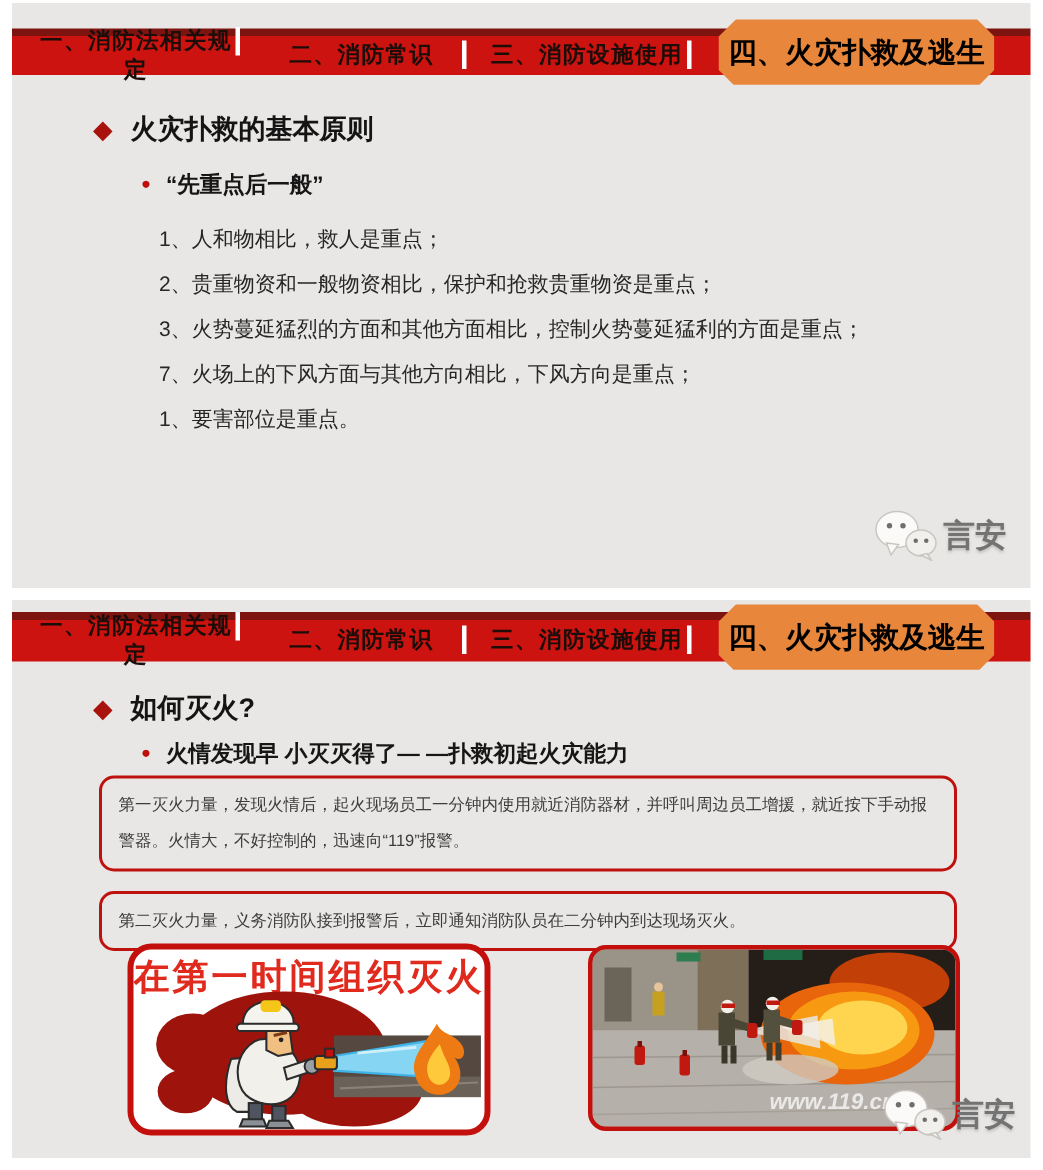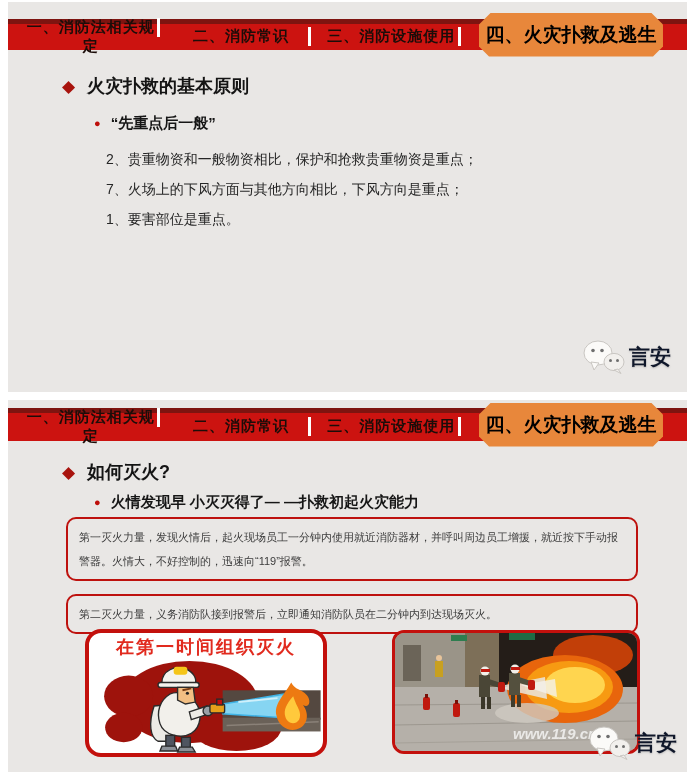--- a/index.html
+++ b/index.html
@@ -39,33 +39,33 @@
 
   
   .boxes{position:absolute;left:58px;top:117px;width:572px;}
   .note-box{border:2px solid #BE120E;border-radius:10px;padding:6px 11px;
     font-size:11px;color:#3c3c3c;line-height:24px;margin-bottom:13px;}
 
   
   .cartoon{position:absolute;left:77px;top:229px;width:242px;height:128px;
     background:#fff;border:4px solid #C3100C;border-radius:16px;box-sizing:border-box;overflow:hidden;}
   .cartoon-caption{position:absolute;top:2px;left:0;right:0;text-align:center;
-    font-size:18px;font-weight:bold;color:#E12A1E;letter-spacing:2px;white-space:nowrap;}
+    font-size:24px;font-weight:bold;color:#E12A1E;letter-spacing:2px;white-space:nowrap;}
   .cartoon svg{position:absolute;left:0;bottom:0;width:100%;height:96px;}
 
   
   .photo{position:absolute;left:384px;top:230px;width:248px;height:124px;
     border:3px solid #C3100C;border-radius:12px;box-sizing:border-box;overflow:hidden;background:#b5b0a9;}
   .photo svg{width:100%;height:100%;display:block;}
 
   
   .watermark{position:absolute;display:flex;align-items:center;gap:4px;z-index:5;}
   #slide1 .watermark{right:16px;top:338px;}
   #slide2 .watermark{right:10px;top:326px;}
-  .wm-text{font-size:21px;font-weight:bold;color:#0f172a;text-shadow:0 1px 2px rgba(110,110,110,.35);}
+  .wm-text{font-size:21px;font-weight:bold;color:#737373;text-shadow:0 1px 2px rgba(110,110,110,.35);}
 </style>
 </head>
 <body>
 
 <div class="page">
 
   <section class="slide" id="slide1">
     <div class="tabbar">
         <div class="tab">一、消防法相关规定</div>
         <div class="tab">二、消防常识</div>
@@ -77,21 +77,23 @@
       <span class="diamond-icon">◆</span>
       <span>火灾扑救的基本原则</span>
     </div>
 
     <div class="subtitle-row">
       <span class="dot-icon">●</span>
       <span>“先重点后一般”</span>
     </div>
 
     <div class="items">
+        <div class="list-item">1、人和物相比，救人是重点；</div>
         <div class="list-item">2、贵重物资和一般物资相比，保护和抢救贵重物资是重点；</div>
+        <div class="list-item">3、火势蔓延猛烈的方面和其他方面相比，控制火势蔓延猛利的方面是重点；</div>
         <div class="list-item">7、火场上的下风方面与其他方向相比，下风方向是重点；</div>
         <div class="list-item">1、要害部位是重点。</div>
       </div>
 
     <div class="watermark">
       <svg width="42" height="34" viewBox="0 0 42 34">
         <ellipse cx="15" cy="13" rx="14" ry="12" fill="#FBFAF8" stroke="#C9C6C2"></ellipse>
         <polygon points="8,22 11,30 16,23" fill="#FBFAF8" stroke="#C9C6C2"></polygon>
         <circle cx="10" cy="10.5" r="1.8" fill="#6E6E6E"></circle>
         <circle cx="19" cy="10.5" r="1.8" fill="#6E6E6E"></circle>

